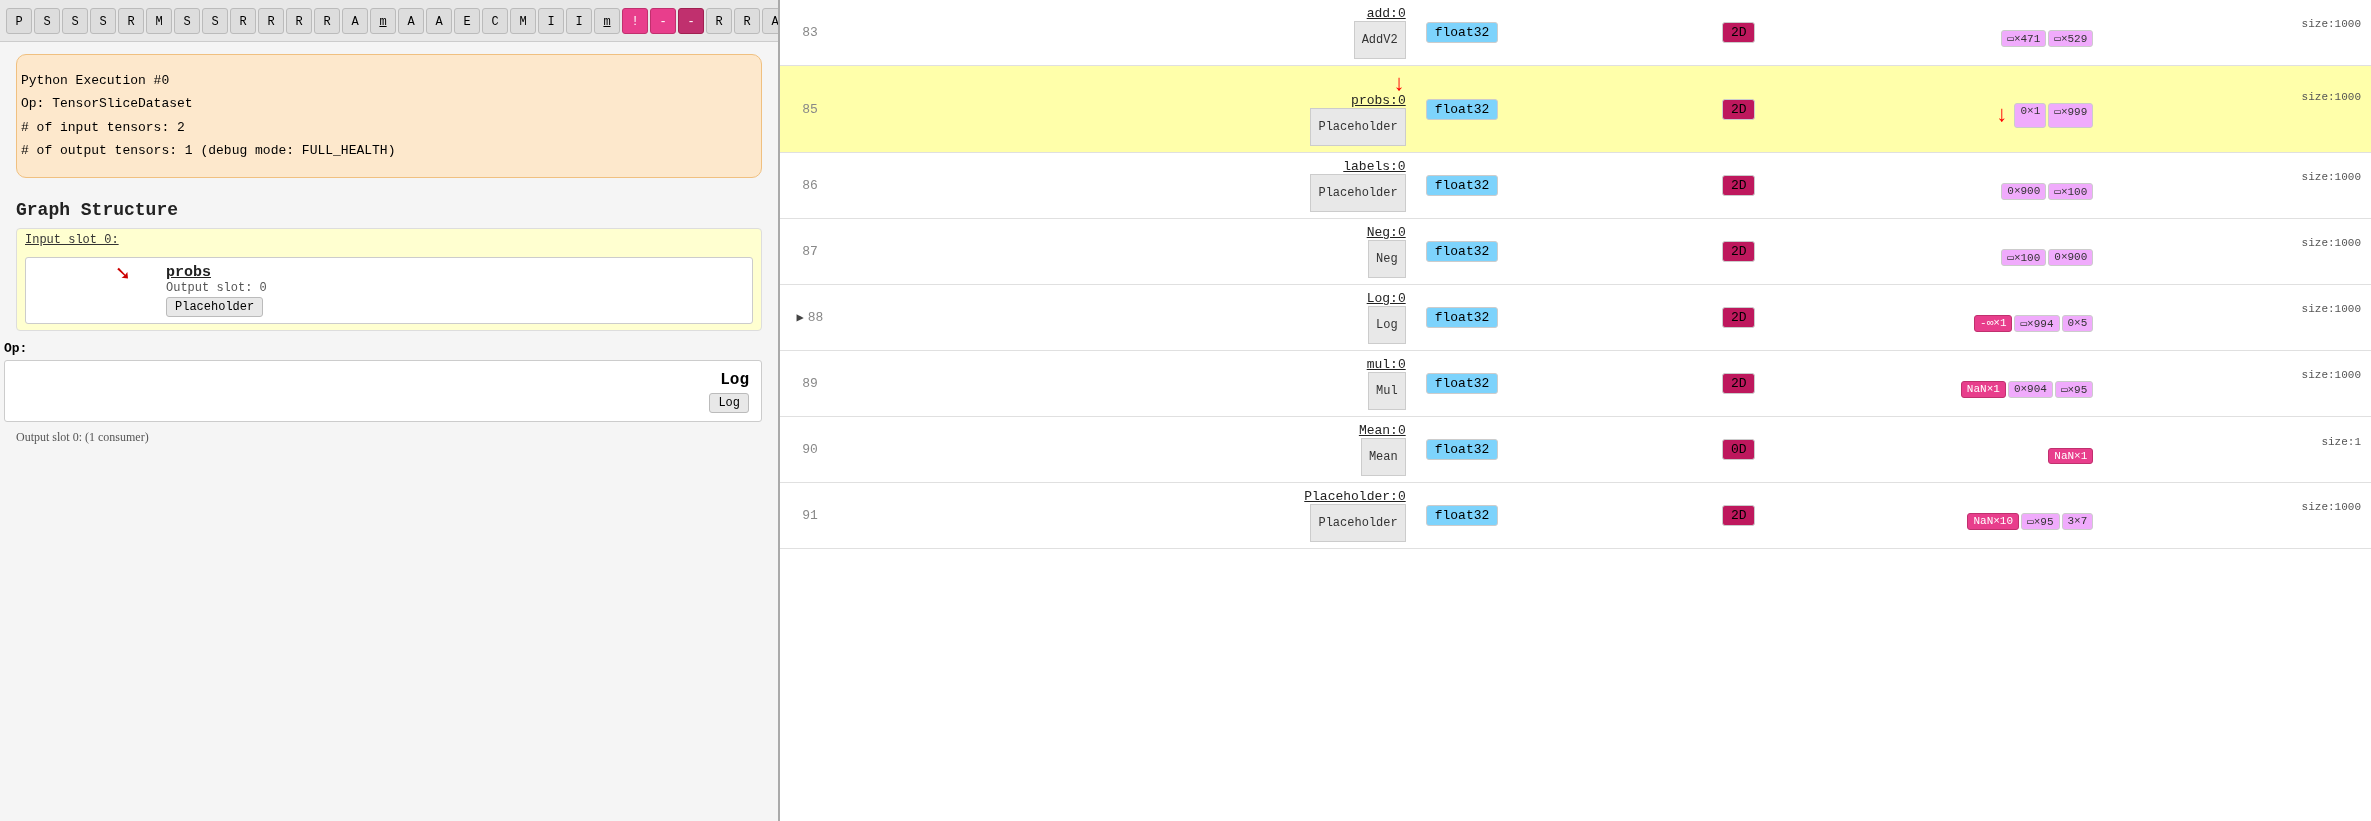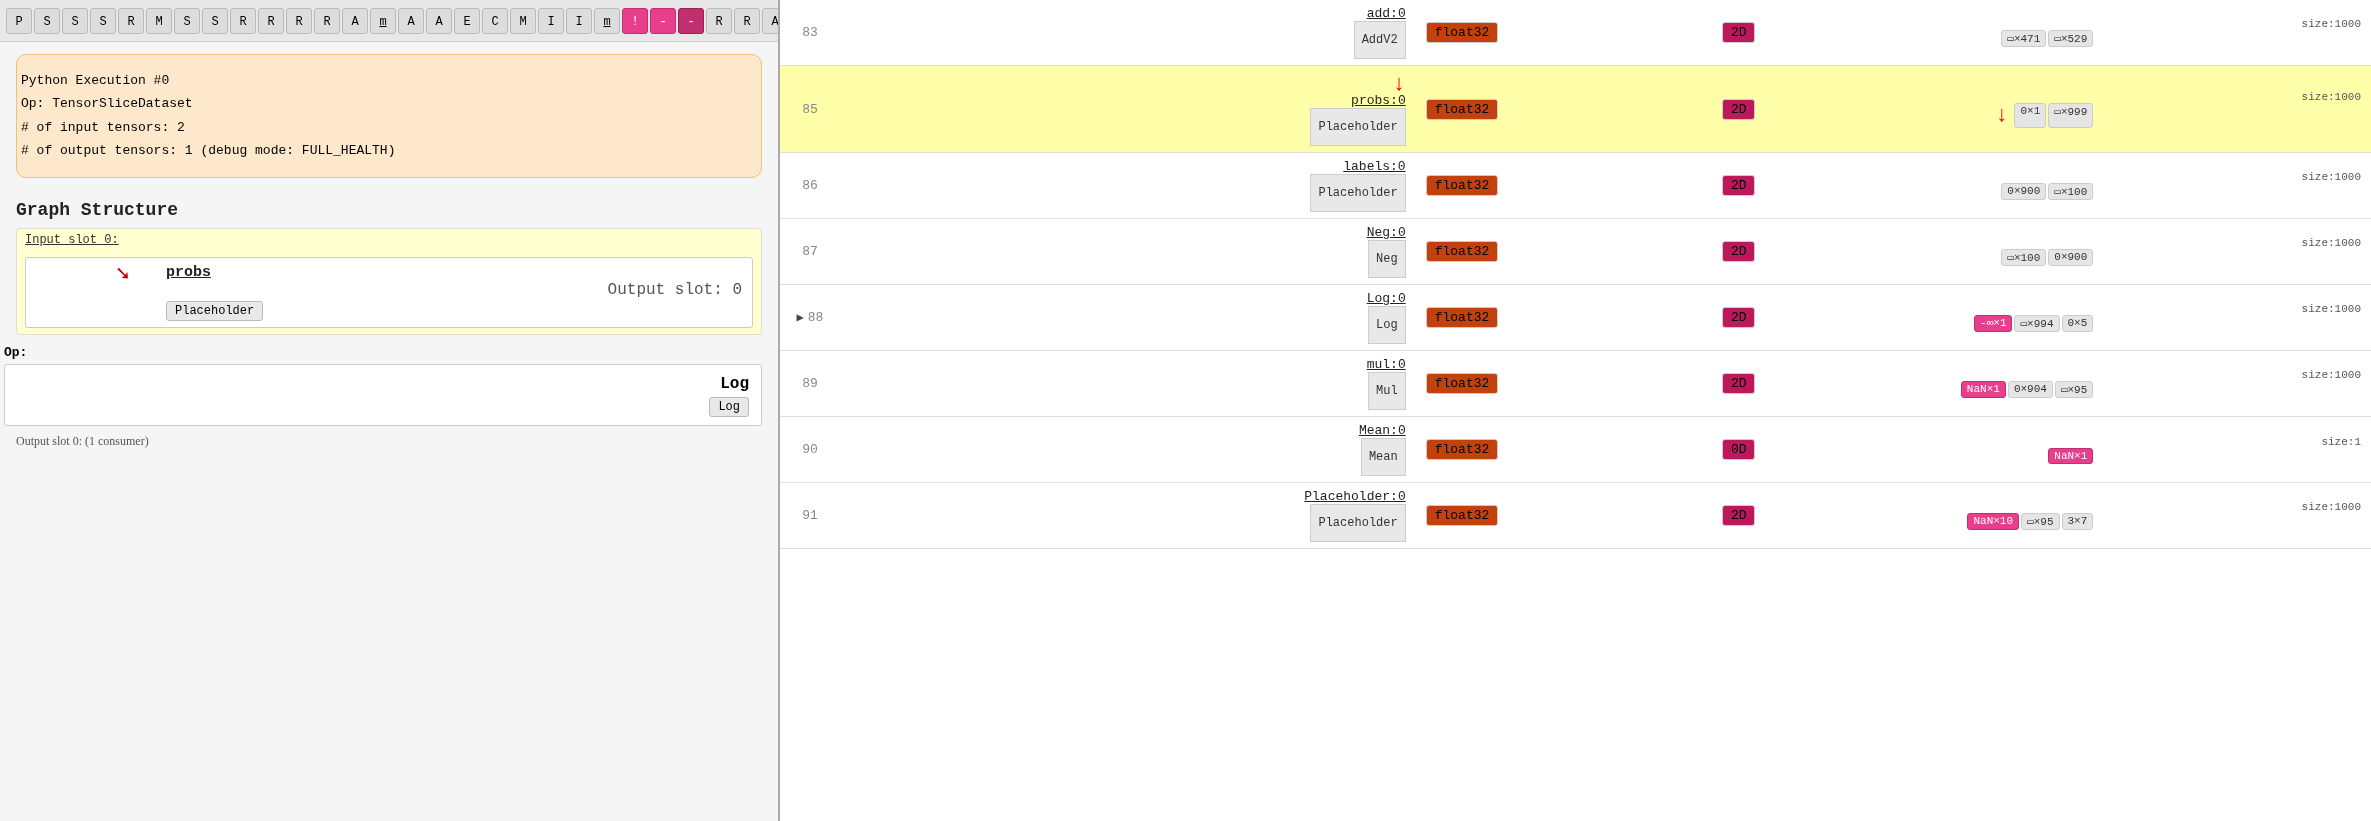--- a/index.html
+++ b/index.html
@@ -106,24 +106,23 @@
     .probs-link {
       text-decoration: underline;
       font-weight: bold;
       font-size: 15px;
       margin-left: 130px;
       cursor: pointer;
       color: #222;
     }
 
     .slot-output {
-      font-size: 16px;
+      font-size: 12px;
       color: #555;
       margin-left: 130px;
-      text-align: right;
     }
 
     .placeholder-btn {
       display: inline-block;
       background: #e8e8e8;
       border: 1px solid #bbb;
       border-radius: 3px;
       padding: 2px 8px;
       font-size: 12px;
       margin-top: 2px;
@@ -228,21 +227,21 @@
       background: #e8e8e8;
       border: 1px solid #ccc;
       border-radius: 0;
       padding: 11px 7px;
       font-size: 12px;
       color: #333;
     }
 
     .dtype-badge {
       display: inline-block;
-      background: #c2410c;
+      background: #7dd3fc;
       border: 1px solid #ccc;
       border-radius: 3px;
       padding: 2px 8px;
       font-size: 13px;
       font-weight: normal;
     }
 
     .dim-badge {
       display: inline-block;
       background: #be185d;
@@ -268,21 +267,21 @@
     }
 
     .dim-chip {
       display: inline-block;
       border-radius: 3px;
       padding: 1px 5px;
       font-size: 11px;
       border: 1px solid #ccc;
     }
 
-    .chip-gray { background: #e5e5e5; color: #333; }
+    .chip-gray { background: #f0abfc; color: #333; }
     .chip-neg-inf { background: #e83e8c; color: white; border-color: #c0306e; }
     .chip-nan { background: #e83e8c; color: white; border-color: #c0306e; }
 
     .expand-btn {
       font-size: 12px;
       color: #444;
       margin-right: 4px;
       cursor: pointer;
     }
   </style>

